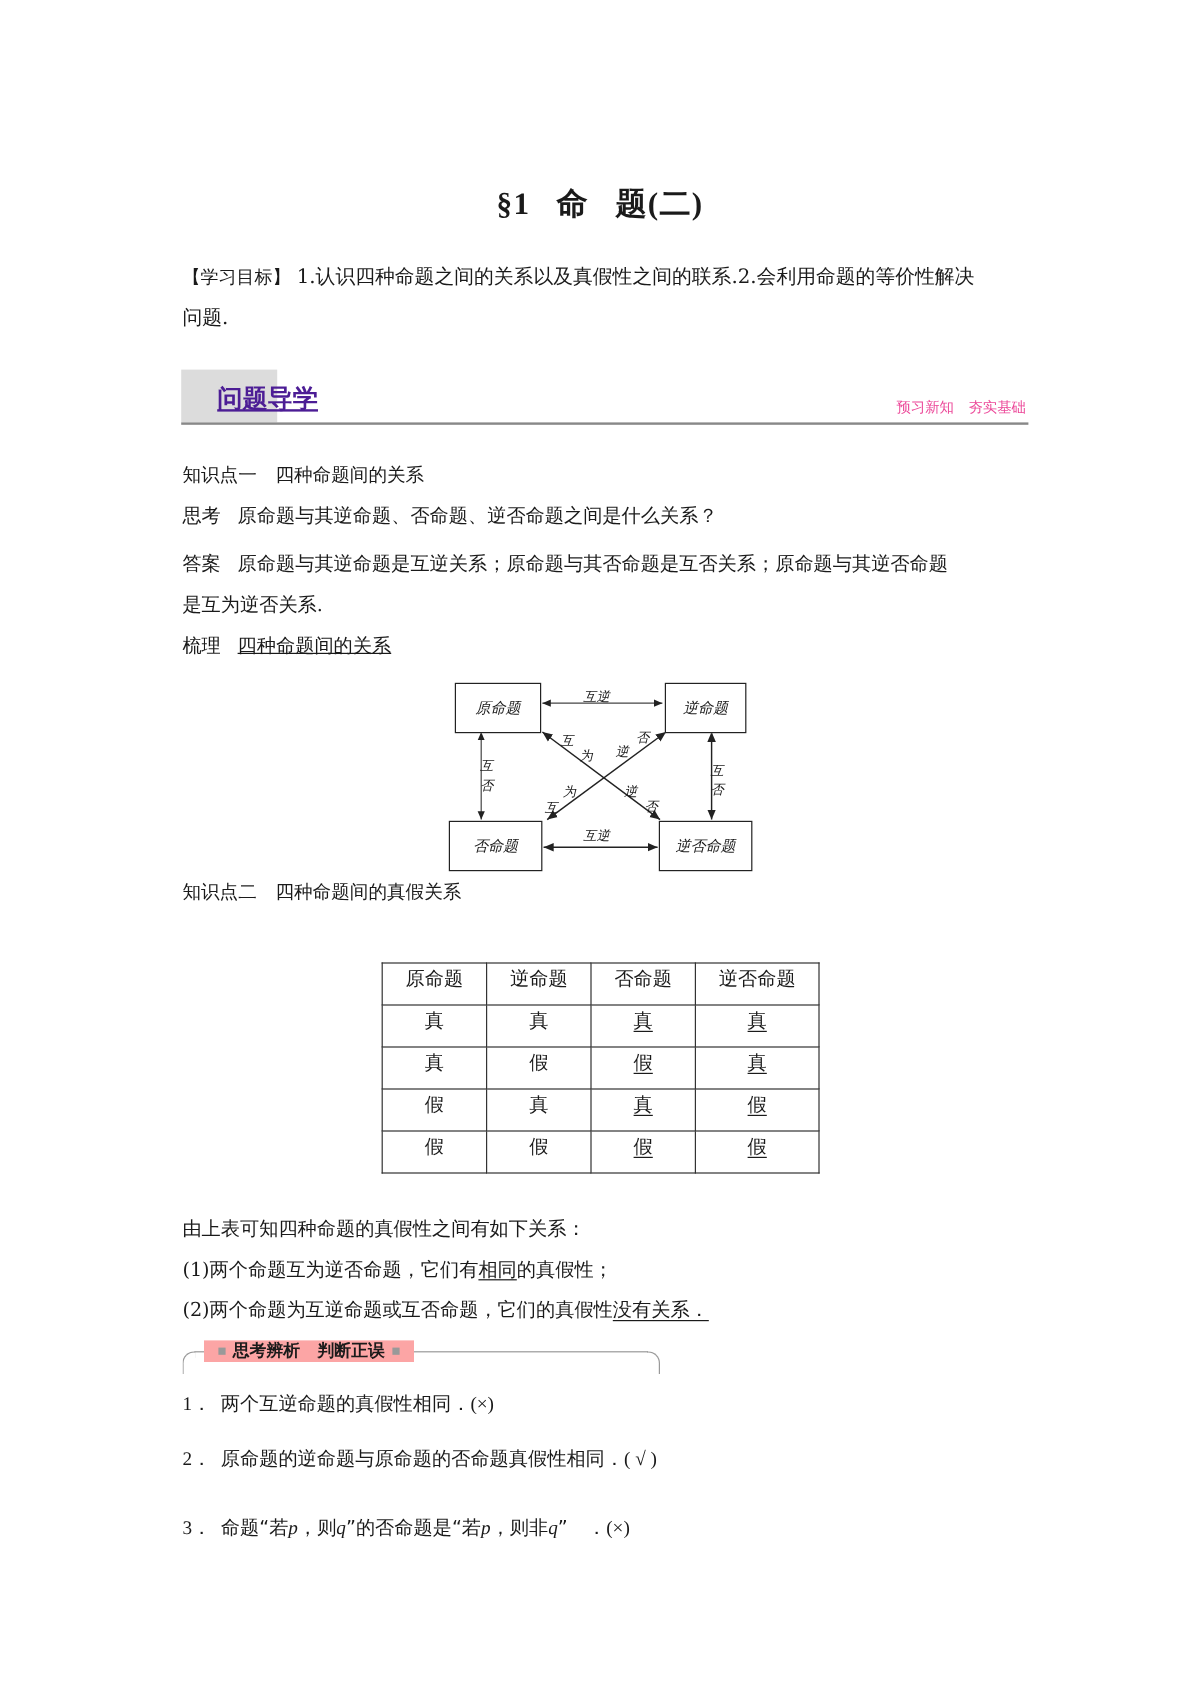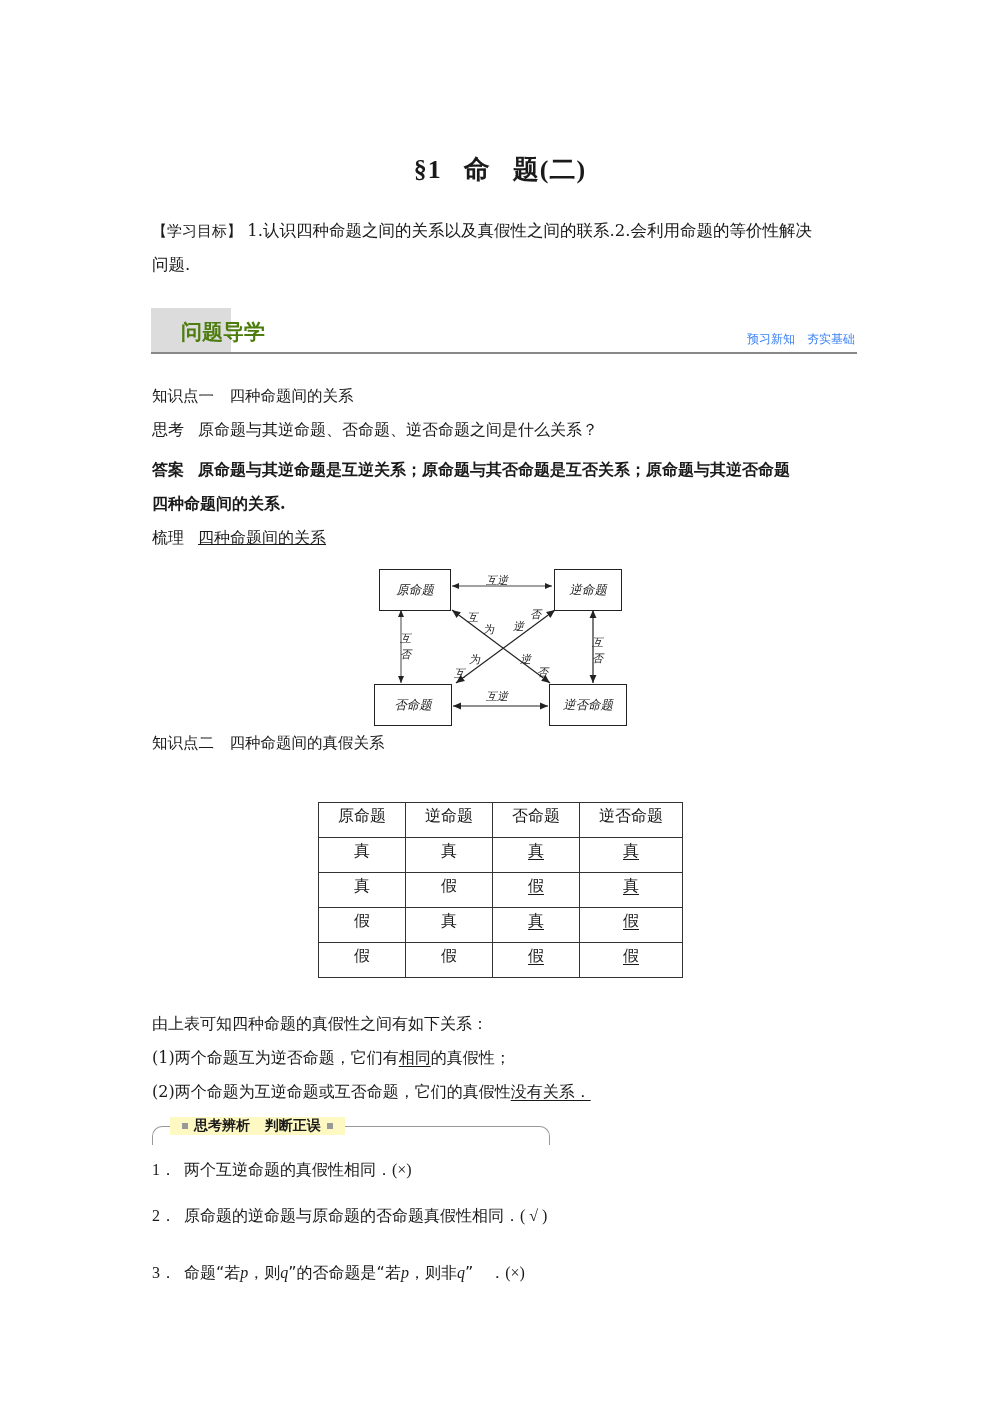--- a/index.html
+++ b/index.html
@@ -7,42 +7,42 @@
          font-family: "DejaVu Serif", "Liberation Serif", serif; color: #1a1a1a; }
   .abs { position: absolute; }
   .title { left: 0; width: 1000px; top: 152px; text-align: center; font-size: 26px; font-weight: bold;
            font-family: "Liberation Serif", "DejaVu Serif", serif; letter-spacing: 1px; }
   .title .sp { display: inline-block; width: 22px; }
   .goal { left: 152px; top: 214px; width: 710px; font-size: 16.5px; line-height: 34px; }
   .goal .tag { font-family: "DejaVu Sans", sans-serif; font-size: 15px; }
   .bar { left: 151px; top: 308px; width: 706px; height: 46px; }
   .bar .shade { position: absolute; left: 0; top: 0; width: 80px; height: 44px; background: #dcdcdc; }
   .bar .label { position: absolute; left: 30px; top: 10px; font-family: "DejaVu Sans", sans-serif;
-                font-weight: bold; font-size: 21px; color: #4d7c0f; }
-  .bar .right { position: absolute; right: 2px; top: 23px; font-size: 12px; color: #3b82f6;
+                font-weight: bold; font-size: 21px; color: #4c1d95; text-decoration: underline; }
+  .bar .right { position: absolute; right: 2px; top: 23px; font-size: 12px; color: #ec4899;
                 font-family: "DejaVu Sans", sans-serif; }
   .bar .line { position: absolute; left: 0; top: 44px; width: 706px; height: 2px; background: #888; }
   .p { left: 152px; font-size: 16px; line-height: 22px; }
   .sans { font-family: "DejaVu Sans", sans-serif; text-decoration: underline; }
   .h { font-family: "DejaVu Sans", sans-serif; font-size: 15.5px; }
   .lbl { font-family: "DejaVu Sans", sans-serif; margin-right: 14px; text-align: center; }
   
   .diagram { left: 370px; top: 563px; width: 262px; height: 170px; }
   .box { position: absolute; border: 1px solid #222; background: #fff; font-size: 12.5px;
          font-style: italic; display: flex; align-items: center; justify-content: center; }
   .dlabel { position: absolute; font-size: 11px; font-style: italic; }
   
   table.tv { position: absolute; left: 318px; top: 802px; border-collapse: collapse; font-size: 16px; }
   table.tv td { border: 1.5px solid #333; text-align: center; height: 34px; padding: 0; vertical-align: top; line-height: 26px; }
   .u { text-decoration: underline; text-underline-offset: 3px; }
   .frame { left: 152px; top: 1118px; width: 398px; height: 26px; }
   .frame .topline { position: absolute; left: 10px; right: 10px; top: 8px; height: 1px; background: #999; }
   .frame .lc { position: absolute; left: 0; top: 8px; width: 10px; height: 18px; border-left: 1px solid #999; border-top: 1px solid #999; border-top-left-radius: 10px; }
   .frame .rc { position: absolute; right: 0; top: 8px; width: 10px; height: 18px; border-right: 1px solid #999; border-top: 1px solid #999; border-top-right-radius: 10px; }
-  .frame .cap { position: absolute; left: 18px; top: -1px; background: #fef9c3; padding: 0 6px; font-family: "DejaVu Sans", sans-serif;
+  .frame .cap { position: absolute; left: 18px; top: -1px; background: #fca5a5; padding: 0 6px; font-family: "DejaVu Sans", sans-serif;
                 font-weight: bold; font-size: 14px; }
   .frame .sq { display: inline-block; width: 6px; height: 6px; background: #999; vertical-align: middle; margin: 0 6px; }
   .q { left: 152px; font-size: 16px; font-family: "DejaVu Sans", sans-serif; }
   .q .num { font-family: "Liberation Serif", serif; margin-right: 8px; }
   .q .mark { font-family: "Liberation Serif", serif; }
   i.var { font-family: "Liberation Serif", serif; font-style: italic; }
 </style>
 </head>
 <body>
 
@@ -60,23 +60,23 @@
   <div class="shade"></div>
   <div class="label">问题导学</div>
   <div class="right">预习新知　夯实基础</div>
   <div class="line"></div>
 </div>
 
 <div class="abs p h" style="top:385px;">知识点一　四种命题间的关系</div>
 <div class="abs p" style="top:419px;">
   <span class="lbl">思考</span><span>原命题与其逆命题、否命题、逆否命题之间是什么关系？</span>
 </div>
-<div class="abs p" style="top:453px; width:710px; line-height:34px;font-weight:bold;">
+<div class="abs p" style="top:453px; width:710px; line-height:34px;">
   <span class="lbl">答案</span><span>原命题与其逆命题是互逆关系；原命题与其否命题是互否关系；原命题与其逆否命题</span><br>
-  <span>四种命题间的关系.</span>
+  <span>是互为逆否关系.</span>
 </div>
 <div class="abs p" style="top:527px;">
   <span class="lbl">梳理</span><span class="sans">四种命题间的关系</span>
 </div>
 
 <div class="abs diagram">
   <svg width="262" height="170" style="position:absolute;left:0;top:0;">
     <defs>
       <marker id="ah" markerWidth="8" markerHeight="8" refX="7" refY="4" orient="auto-start-reverse">
         <path d="M0,1 L7,4 L0,7 z" fill="#222"></path>

